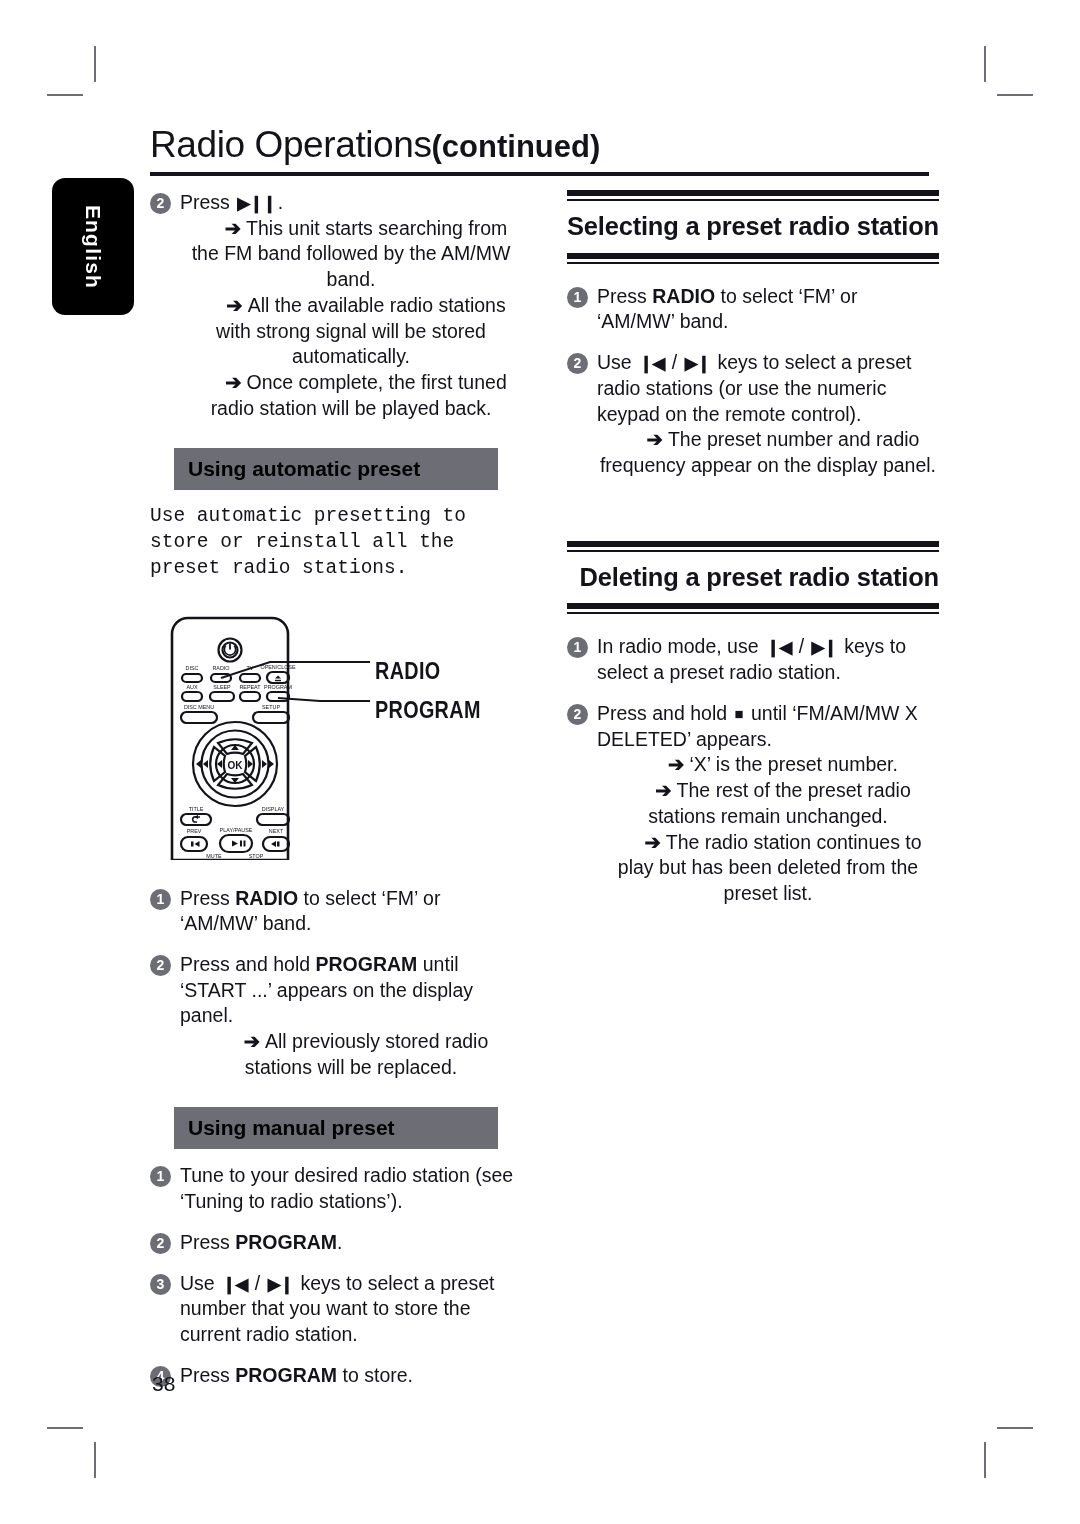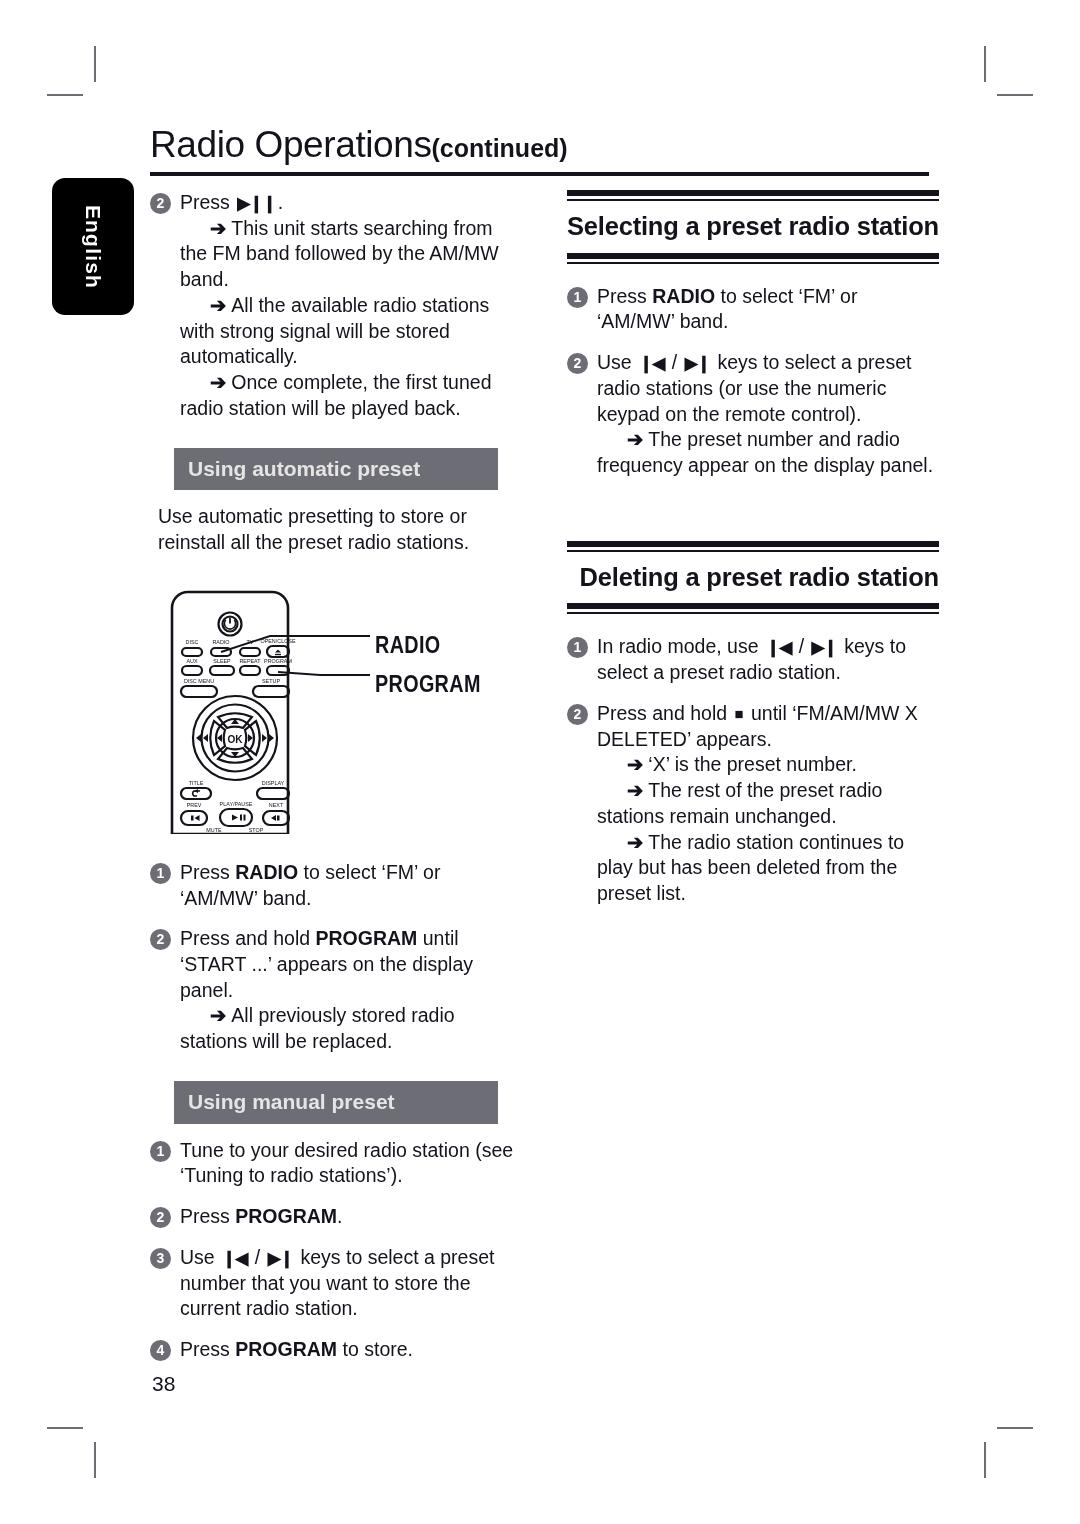--- a/index.html
+++ b/index.html
@@ -61,21 +61,21 @@
     width: 790px;
   }
   #title-block .t-main {
     font-size: 37px;
     font-weight: normal;
     letter-spacing: -0.4px;
     line-height: 1;
     display: inline;
   }
   #title-block .t-sub {
-    font-size: 25px;
+    font-size: 31px;
     font-weight: bold;
     display: inline;
   }
   #title-rule {
     position: absolute;
     left: 150px;
     top: 172px;
     width: 779px;
     height: 4px;
     background: #13131c;
@@ -130,47 +130,48 @@
     font-weight: bold;
     line-height: 21px;
     text-align: center;
   }
   .step p { margin: 0; }
 
   
   .arrow-line {
     margin: 0 0 0 -30px;
     text-indent: 30px;
+    text-align: center;
   }
   .arrow-line .ar {
     font-weight: bold;
     margin-right: 5px;
   }
   .b { font-weight: bold; }
   .keyglyph {
     font-size: 17px;
     letter-spacing: -1px;
     padding: 0 2px;
   }
   .sq { font-size: 15px; padding: 0 2px; vertical-align: 1px; }
 
   .plain { margin: 0 0 15px 0; }
 
   
   .gray-bar {
     background: #6d6d75;
-    color: #e5e5e5;
+    color: #000000;
     font-size: 21px;
     font-weight: bold;
     padding: 7px 12px 8px 14px;
     margin: 26px 0 14px 24px;
     width: 324px;
     box-sizing: border-box;
   }
-  .gray-bar + .plain { margin-left: 8px; }
+  .gray-bar + .plain { margin-left: 0; font-family: Liberation Mono, monospace; }
 
   
   #remote-fig {
     position: relative;
     margin: 30px 0 26px 0;
     height: 248px;
   }
   #remote-fig svg { position: absolute; left: 0; top: 0; }
   .callout {
     position: absolute;

